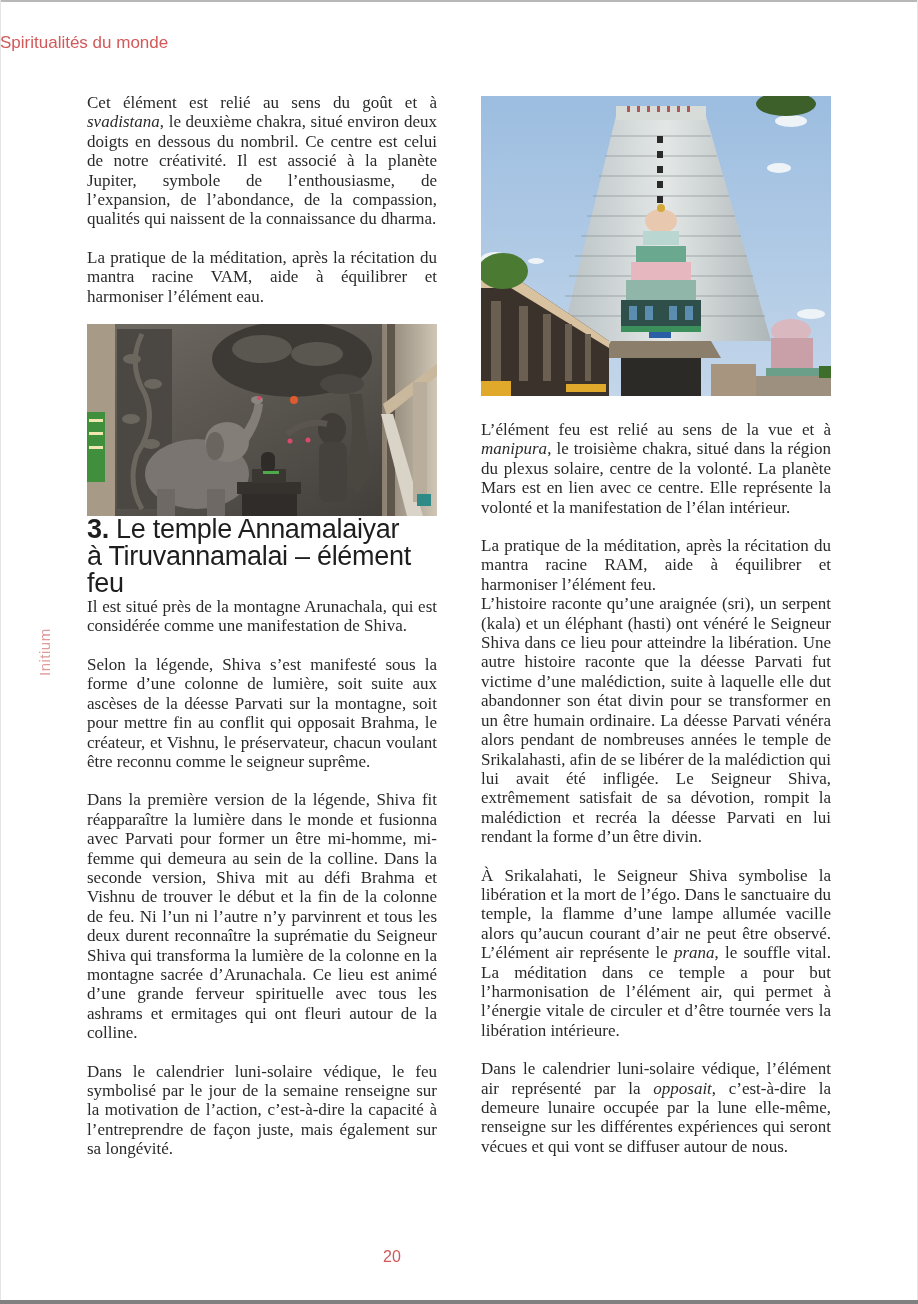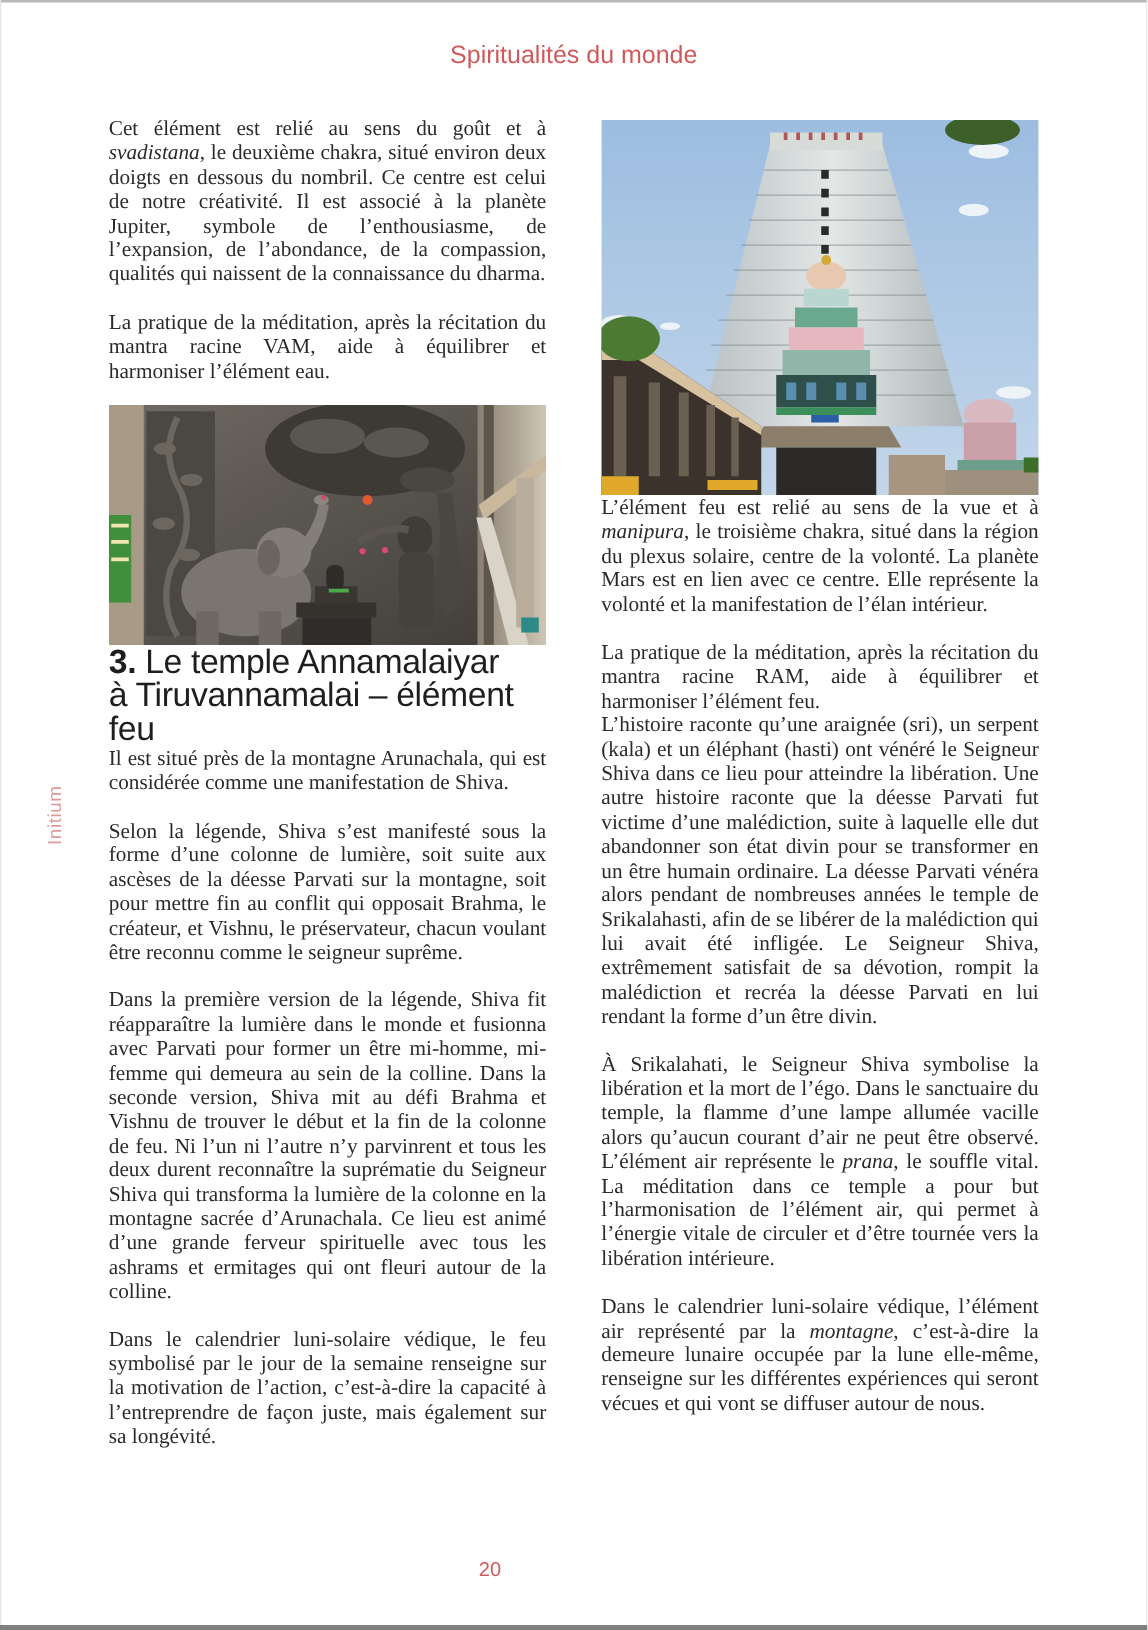--- a/index.html
+++ b/index.html
@@ -8,23 +8,23 @@
       background: #ffffff;
       font-family: "Liberation Serif", "DejaVu Serif", serif;
       color: #2a2a2a;
     }
     .top-border { position: absolute; left: 0; top: 0; width: 918px; height: 2px; background: #b8b8b8; }
     .side-border-l { position: absolute; left: 0; top: 0; width: 1px; height: 1300px; background: #e4e4e4; }
     .side-border-r { position: absolute; right: 0; top: 0; width: 1px; height: 1300px; background: #e4e4e4; }
     .bottom-strip { position: absolute; left: 0; top: 1300px; width: 918px; height: 4px; background: #808080; }
 
     .running-head {
-      position: absolute; left: 0; top: 33px; width: 918px; text-align: center;
-      font-family: "Liberation Sans", "DejaVu Sans", sans-serif;
-      font-size: 20px; color: #d2595a; letter-spacing: 0px;
+      position: absolute; left: 0; top: 33px; width: 918px; text-align: left;
+      font-family: "Liberation Sans", "DejaVu Sans", sans-serif;
+      font-size: 17px; color: #d2595a; letter-spacing: 0px;
     }
     .side-label {
       position: absolute; left: 36px; top: 676px;
       transform: rotate(-90deg); transform-origin: left top;
       font-family: "Liberation Sans", "DejaVu Sans", sans-serif;
       font-size: 15px; color: #e09a9a; letter-spacing: 0.5px;
       white-space: nowrap;
     }
     .page-number {
       position: absolute; left: 0; top: 1248px; width: 784px; text-align: center;
@@ -50,21 +50,21 @@
     .photo-gopuram { height: 300px; }
 
     h2.section {
       font-family: "Liberation Sans", "DejaVu Sans", sans-serif;
       font-weight: normal; font-size: 27px; line-height: 27px;
       color: #1e1e1e; margin: 0; letter-spacing: -0.3px;
     }
     h2.section .num { font-weight: bold; }
     .left-h2 { margin-top: 20px; margin-bottom: 30px; }
     .right-h2 { margin-top: 36px; margin-bottom: 28px; }
-    .right-after-photo { }
+    .right-after-photo { margin-top: 24px; }
   </style>
 </head>
 <body>
 
 <div class="top-border"></div>
 <div class="side-border-l"></div>
 <div class="side-border-r"></div>
 
 <div class="running-head">Spiritualités du monde</div>
 <div class="side-label">Initium</div>
@@ -240,17 +240,17 @@
   </div>
 
   <div class="right-after-photo">
     <p class="body"><span>L’élément feu est relié au sens de la vue et à </span><em>manipura</em><span>, le troisième chakra, situé dans la région du plexus solaire, centre de la volonté. La planète Mars est en lien avec ce centre. Elle représente la volonté et la manifestation de l’élan intérieur.</span></p>
     <p class="body">La pratique de la méditation, après la récitation du mantra racine RAM, aide à équilibrer et harmoniser l’élément feu.</p>
   </div>
 
 
   <p class="body">L’histoire raconte qu’une araignée (sri), un serpent (kala) et un éléphant (hasti) ont vénéré le Seigneur Shiva dans ce lieu pour atteindre la libération. Une autre histoire raconte que la déesse Parvati fut victime d’une malédiction, suite à laquelle elle dut abandonner son état divin pour se trans­former en un être humain ordinaire. La déesse Parvati vénéra alors pendant de nombreuses années le temple de Srikalahasti, afin de se libérer de la malédiction qui lui avait été infligée. Le Seigneur Shiva, extrêmement satisfait de sa dévotion, rompit la malédiction et recréa la déesse Parvati en lui rendant la forme d’un être divin.</p>
   <p class="body"><span>À Srikalahati, le Seigneur Shiva symbolise la libéra­tion et la mort de l’égo. Dans le sanctuaire du temple, la flamme d’une lampe allumée vacille alors qu’aucun courant d’air ne peut être observé. L’élément air repré­sente le </span><em>prana</em><span>, le souffle vital. La méditation dans ce temple a pour but l’harmonisation de l’élément air, qui permet à l’énergie vitale de circuler et d’être tournée vers la libération intérieure.</span></p>
-  <p class="body"><span>Dans le calendrier luni-solaire védique, l’élément air représenté par la </span><em>montagne</em><span>, c’est-à-dire la demeure lunaire occupée par la lune elle-même, renseigne sur les différentes expériences qui seront vécues et qui vont se diffuser autour de nous.</span></p>
+  <p class="body"><span>Dans le calendrier luni-solaire védique, l’élément air représenté par la </span><em>opposait</em><span>, c’est-à-dire la demeure lunaire occupée par la lune elle-même, renseigne sur les différentes expériences qui seront vécues et qui vont se diffuser autour de nous.</span></p>
 </div>
 
 <div class="page-number">20</div>
 <div class="bottom-strip"></div>
 
 </body></html>

